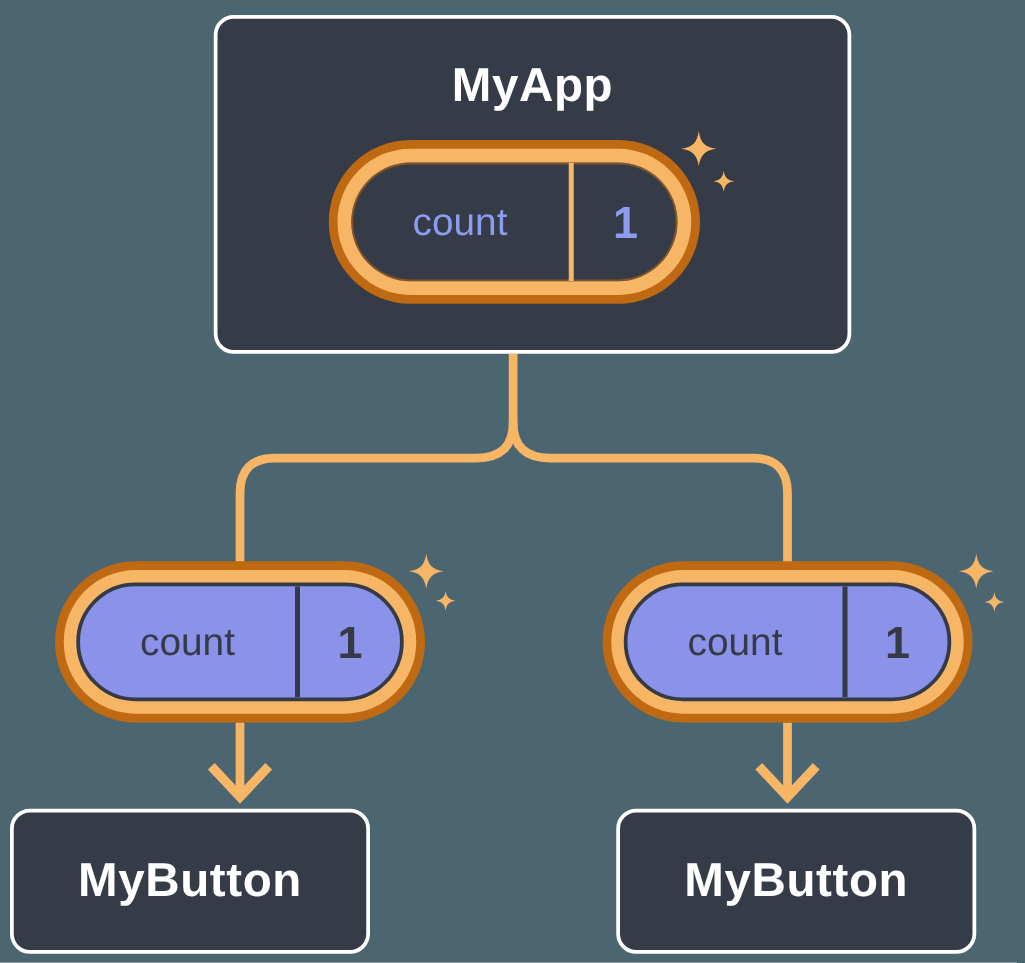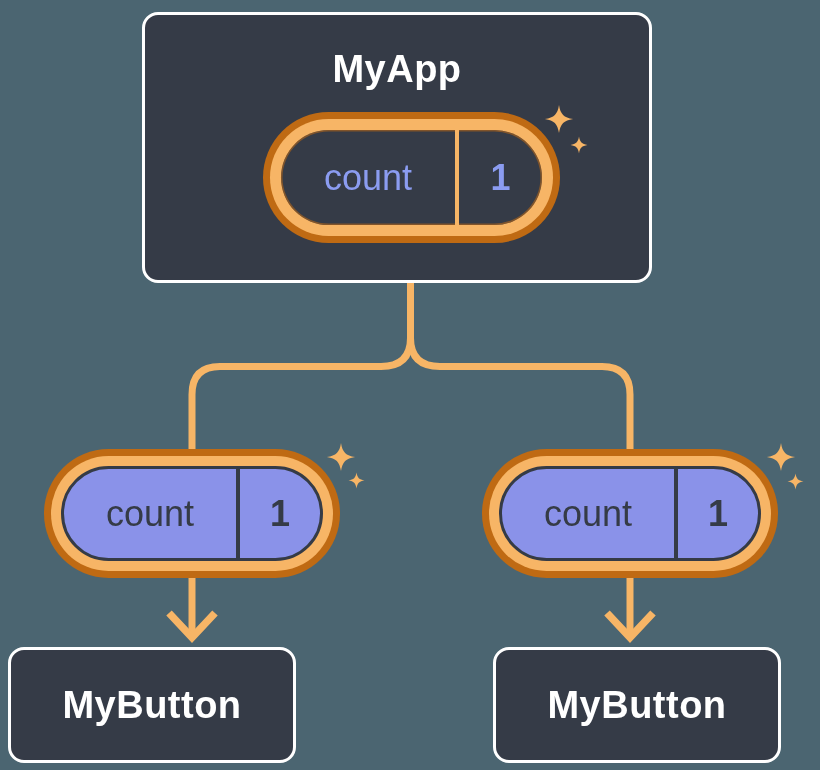--- a/index.html
+++ b/index.html
@@ -30,21 +30,21 @@
     stroke-linejoin: miter;
   }
 
   .panel {
     position: absolute;
     z-index: 2;
     background: var(--panel);
     border: 3px solid var(--panel-border);
     border-radius: 16px;
   }
-  .panel--root { left: 142px; top: 12px; width: 510px; height: 271px; }
+  .panel--root { left: 171px; top: 12px; width: 510px; height: 271px; }
   .panel--leaf {
     top: 647px; width: 288px; height: 116px;
     display: flex; align-items: center; justify-content: center;
   }
   .panel--leaf-left  { left: 8px; }
   .panel--leaf-right { left: 493px; }
 
   .panel-title {
     color: var(--title-text);
     font-size: 38px;
@@ -86,21 +86,21 @@
     box-shadow: inset 0 0 0 1.5px rgba(191, 106, 19, 0.55);
   }
   .pill-body--purple {
     background: var(--purple-fill);
     border: 3px solid var(--dark-text);
   }
 
   .pill-label {
     flex: 1;
     display: flex; align-items: center; justify-content: center;
-    font-size: 36px;
+    font-size: 31px;
   }
   .pill-value {
     width: 87px;
     display: flex; align-items: center; justify-content: center;
     font-size: 36px;
     font-weight: 700;
   }
   .pill-body--dark .pill-label,
   .pill-body--dark .pill-value { color: var(--purple-text); }
   .pill-body--dark .pill-value { border-left: 4px solid var(--ring-inner); }

